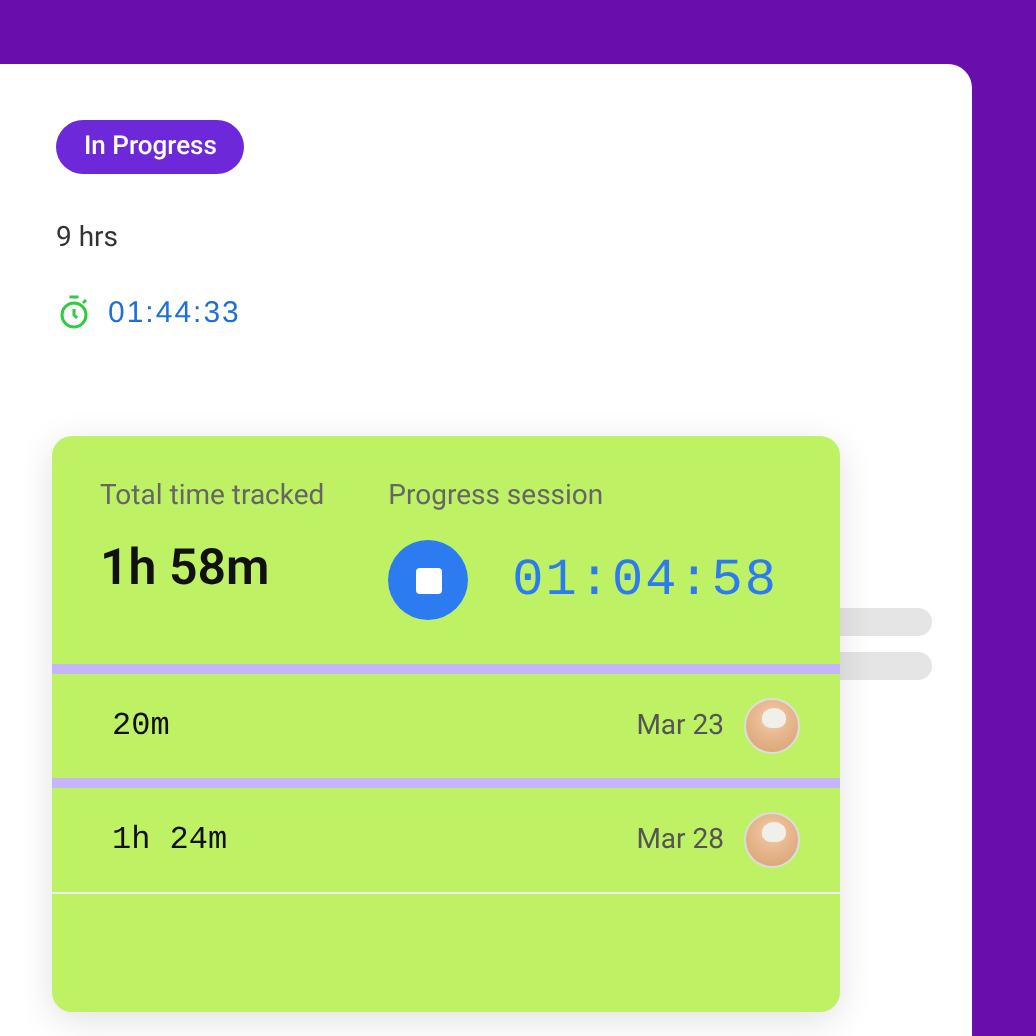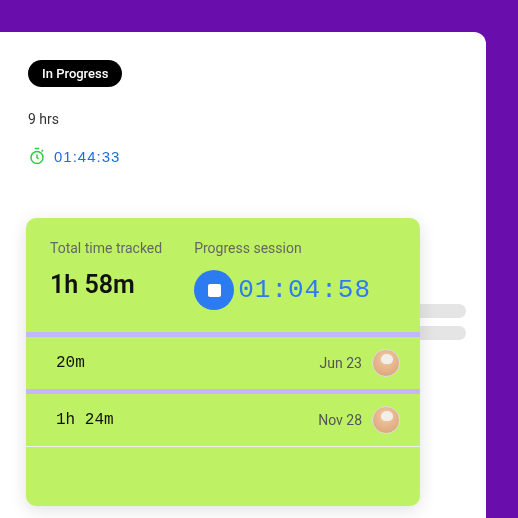--- a/index.html
+++ b/index.html
@@ -16,21 +16,21 @@
       top: 32px;
       left: 0;
       width: 486px;
       height: 486px;
       background: #fff;
       border-top-right-radius: 12px;
       padding: 28px;
     }
     .status-badge {
       display: inline-block;
-      background: #000000;
+      background: #6d28d9;
       color: #fff;
       padding: 6px 14px;
       border-radius: 14px;
       font-size: 13px;
       font-weight: 500;
       text-align: center;
     }
     .hours {
       margin-top: 24px;
       font-size: 14px;
@@ -91,21 +91,21 @@
       margin-bottom: 14px;
     }
     .total-time {
       font-size: 25px;
       font-weight: 600;
       color: #111;
     }
     .session-row {
       display: flex;
       align-items: center;
-      gap: 4px;
+      gap: 22px;
     }
     .stop-btn {
       width: 40px;
       height: 40px;
       border-radius: 50%;
       background: #2D7BF0;
       display: flex;
       align-items: center;
       justify-content: center;
       cursor: pointer;
@@ -202,27 +202,27 @@
           <div class="stop-square"></div>
         </div>
         <span class="session-time">01:04:58</span>
       </div>
     </div>
   </div>
 
   <div class="session-row-item">
     <span class="row-duration">20m</span>
     <div class="row-right">
-      <span class="row-date">Jun 23</span>
+      <span class="row-date">Mar 23</span>
       <div class="avatar"></div>
     </div>
   </div>
 
   <div class="session-row-item">
     <span class="row-duration">1h 24m</span>
     <div class="row-right">
-      <span class="row-date">Nov 28</span>
+      <span class="row-date">Mar 28</span>
       <div class="avatar"></div>
     </div>
   </div>
 
   <div class="popover-bottom-space"></div>
 </div>
 
 </body></html>

